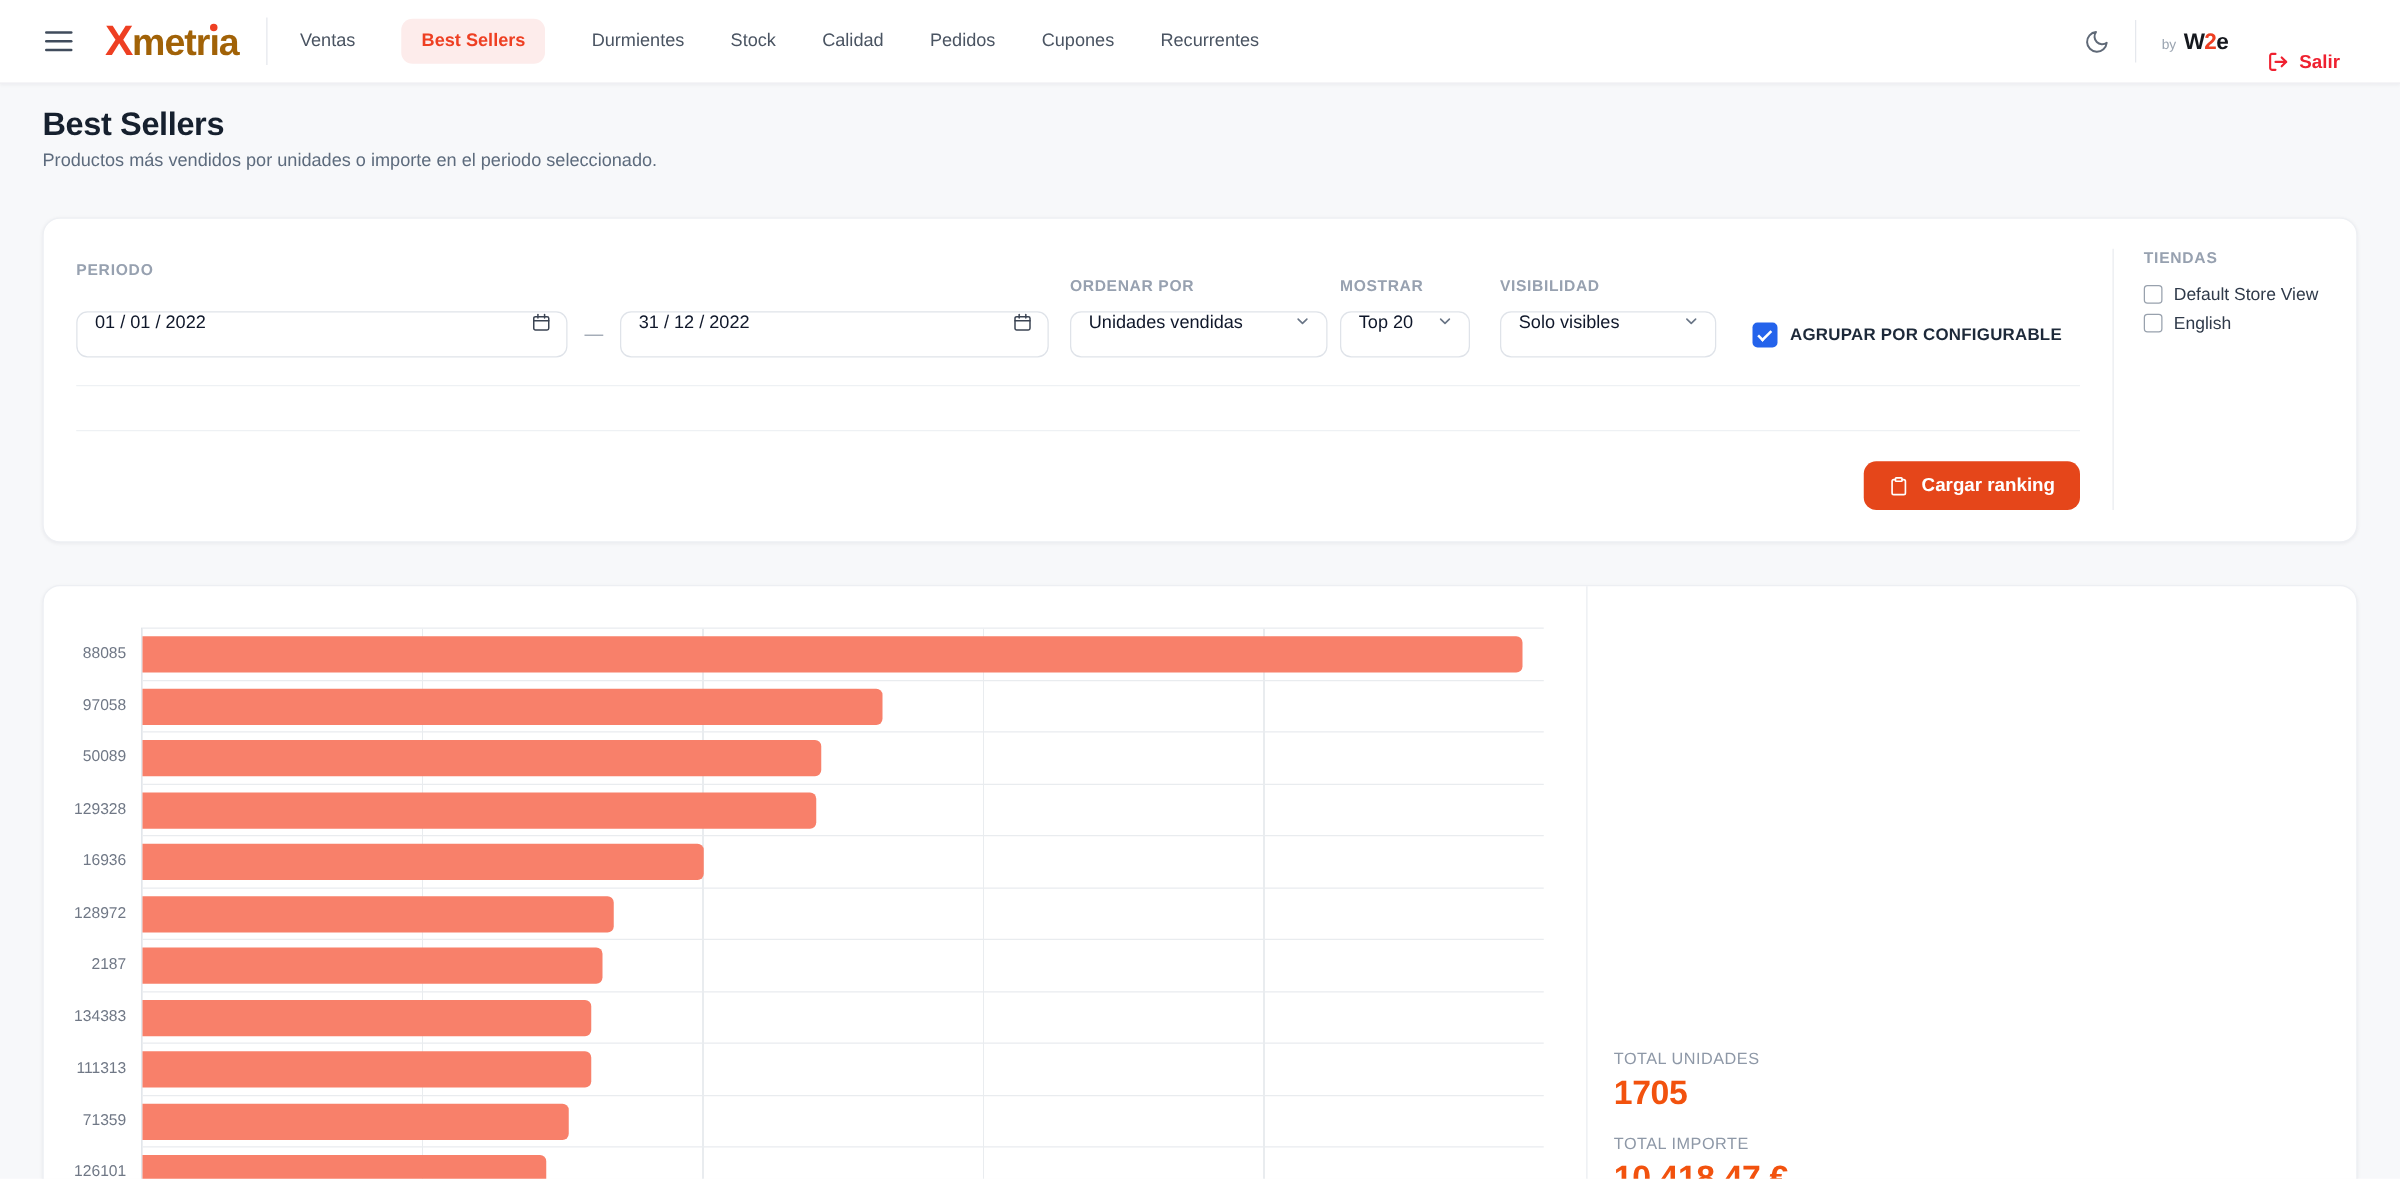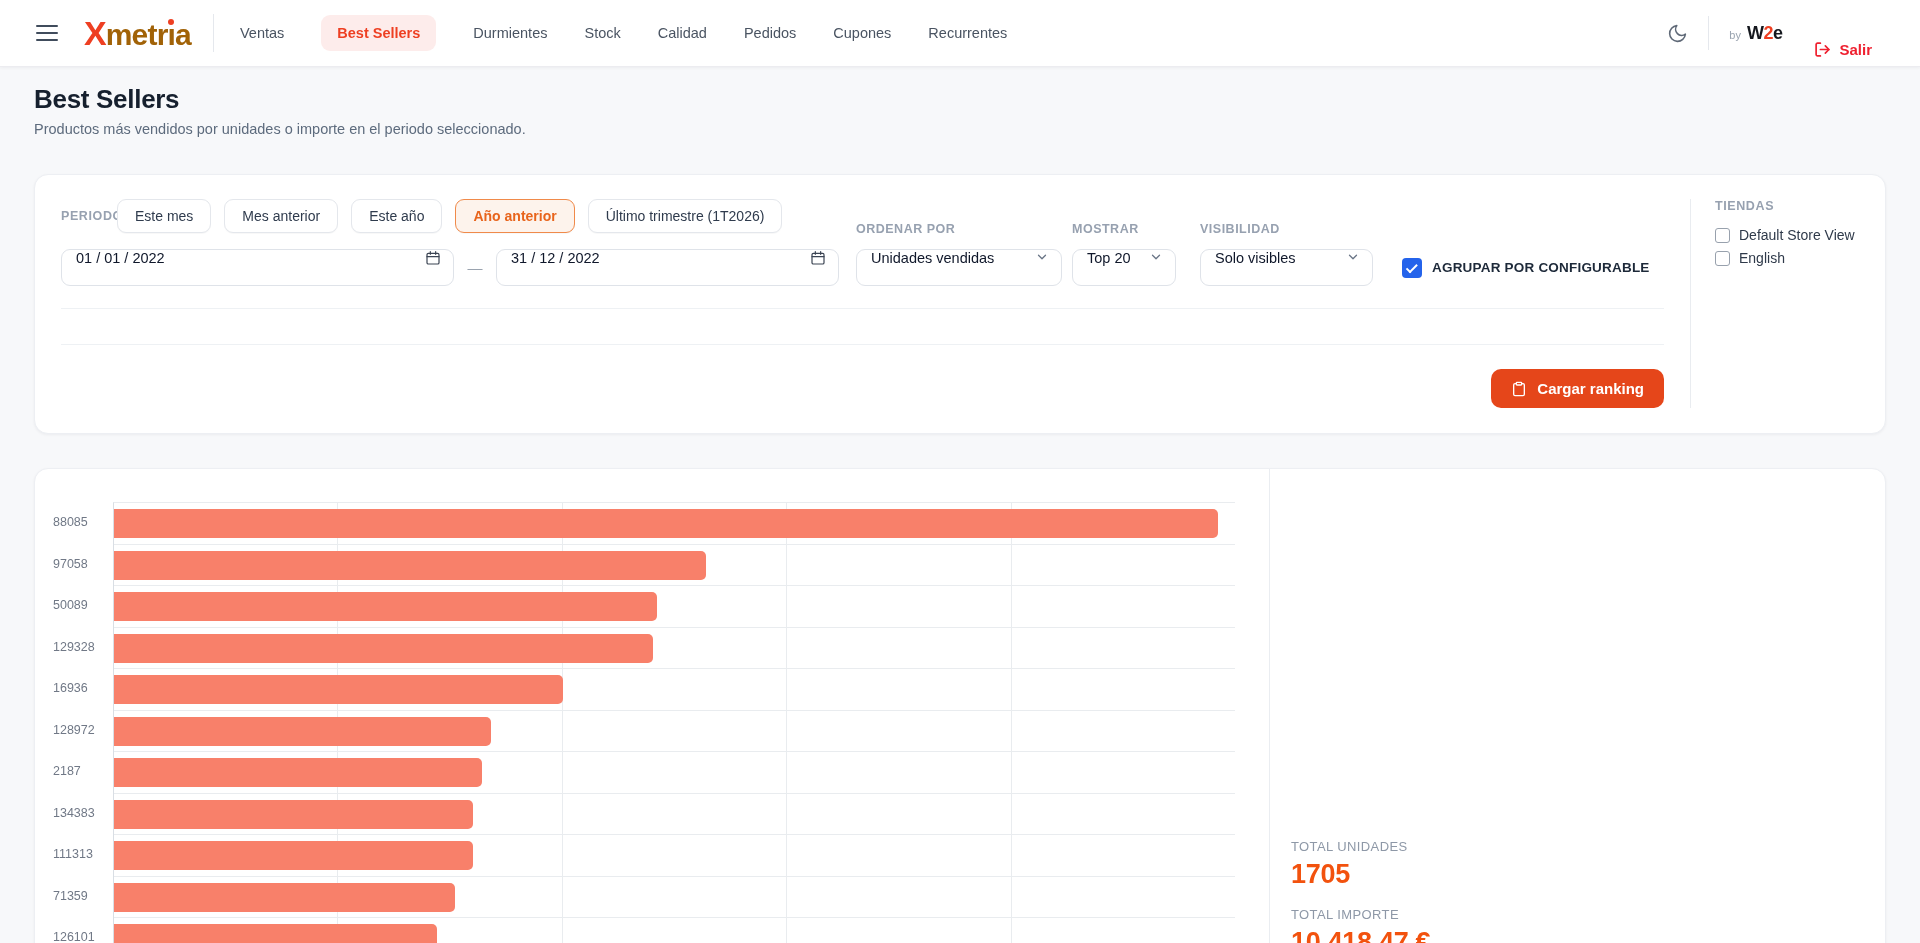--- a/index.html
+++ b/index.html
@@ -89,21 +89,21 @@
   .tiendas-title { font-size:12.5px; font-weight:700; letter-spacing:0.6px; color:var(--muted-label,#97a1b0); }
   .tiendas-opts { margin-top:14px; display:flex; flex-direction:column; gap:7px; }
   .store-row { display:flex; align-items:center; gap:9px; cursor:pointer; }
   .cb { width:15px; height:15px; border:1.5px solid #98a1ad; border-radius:3px; background:#fff; flex:0 0 auto; }
   .store-label { font-size:14px; color:#2f3a4a; white-space:nowrap; }
 
   
   .chart-card { margin:34px 34px 0; height:560px; display:flex; align-items:stretch; }
   .chart-wrap { display:flex; padding:33px 0 0 18px; }
   .y-labels { width:60px; }
-  .y-label { height:41.55px; line-height:41.55px; padding-right:12px;
+  .y-label { height:41.55px; line-height:41.55px; text-align:right; padding-right:12px;
              font-size:12.5px; color:#707886; }
   .rows { width:1122px; border-left:1px solid #d9dee4; border-top:1px solid #e9ecef;
           background:repeating-linear-gradient(to right,
             transparent 0px, transparent 223.4px, #e9ecef 223.4px, #e9ecef 224.4px); }
   .chart-row { height:41.55px; border-bottom:1px solid #e9ecef; position:relative; }
   .bar { position:absolute; left:0; top:6px; height:29px; border-radius:0 5px 5px 0;
          background:var(--bar-color,#f8806a); }
   .chart-vr { width:1px; background:#eaedf1; margin-left:34px; }
   .totals { flex:1; padding:370px 0 0 21px; }
   .total-label { font-size:13px; line-height:16px; color:#8e98a7; letter-spacing:0.4px; }
@@ -161,27 +161,20 @@
 
 <header class="page-header">
   <h1 class="page-title">Best Sellers</h1>
   <p class="page-subtitle">Productos más vendidos por unidades o importe en el periodo seleccionado.</p>
 </header>
 
 <section class="card filter-card">
   <div class="filter-main">
     <div class="rowA">
       <span class="periodo-label">PERIODO</span>
-      <div class="chips">
-          <button class="pill-btn">Este mes</button>
-          <button class="pill-btn">Mes anterior</button>
-          <button class="pill-btn">Este año</button>
-          <button class="pill-btn active">Año anterior</button>
-          <button class="pill-btn">Último trimestre (1T2026)</button>
-        </div>
     </div>
     <div class="rowB">
       <div class="field date-input">
         <span>01 / 01 / 2022</span>
         <svg width="16" height="16" viewBox="0 0 24 24" fill="none" stroke="#3b4453" stroke-width="1.8" stroke-linecap="round">
           <rect x="3" y="5" width="18" height="16" rx="2"></rect>
             <line x1="8" y1="2.5" x2="8" y2="6.5"></line>
           <line x1="16" y1="2.5" x2="16" y2="6.5"></line>
             <line x1="3" y1="10" x2="21" y2="10"></line>
         </svg>

